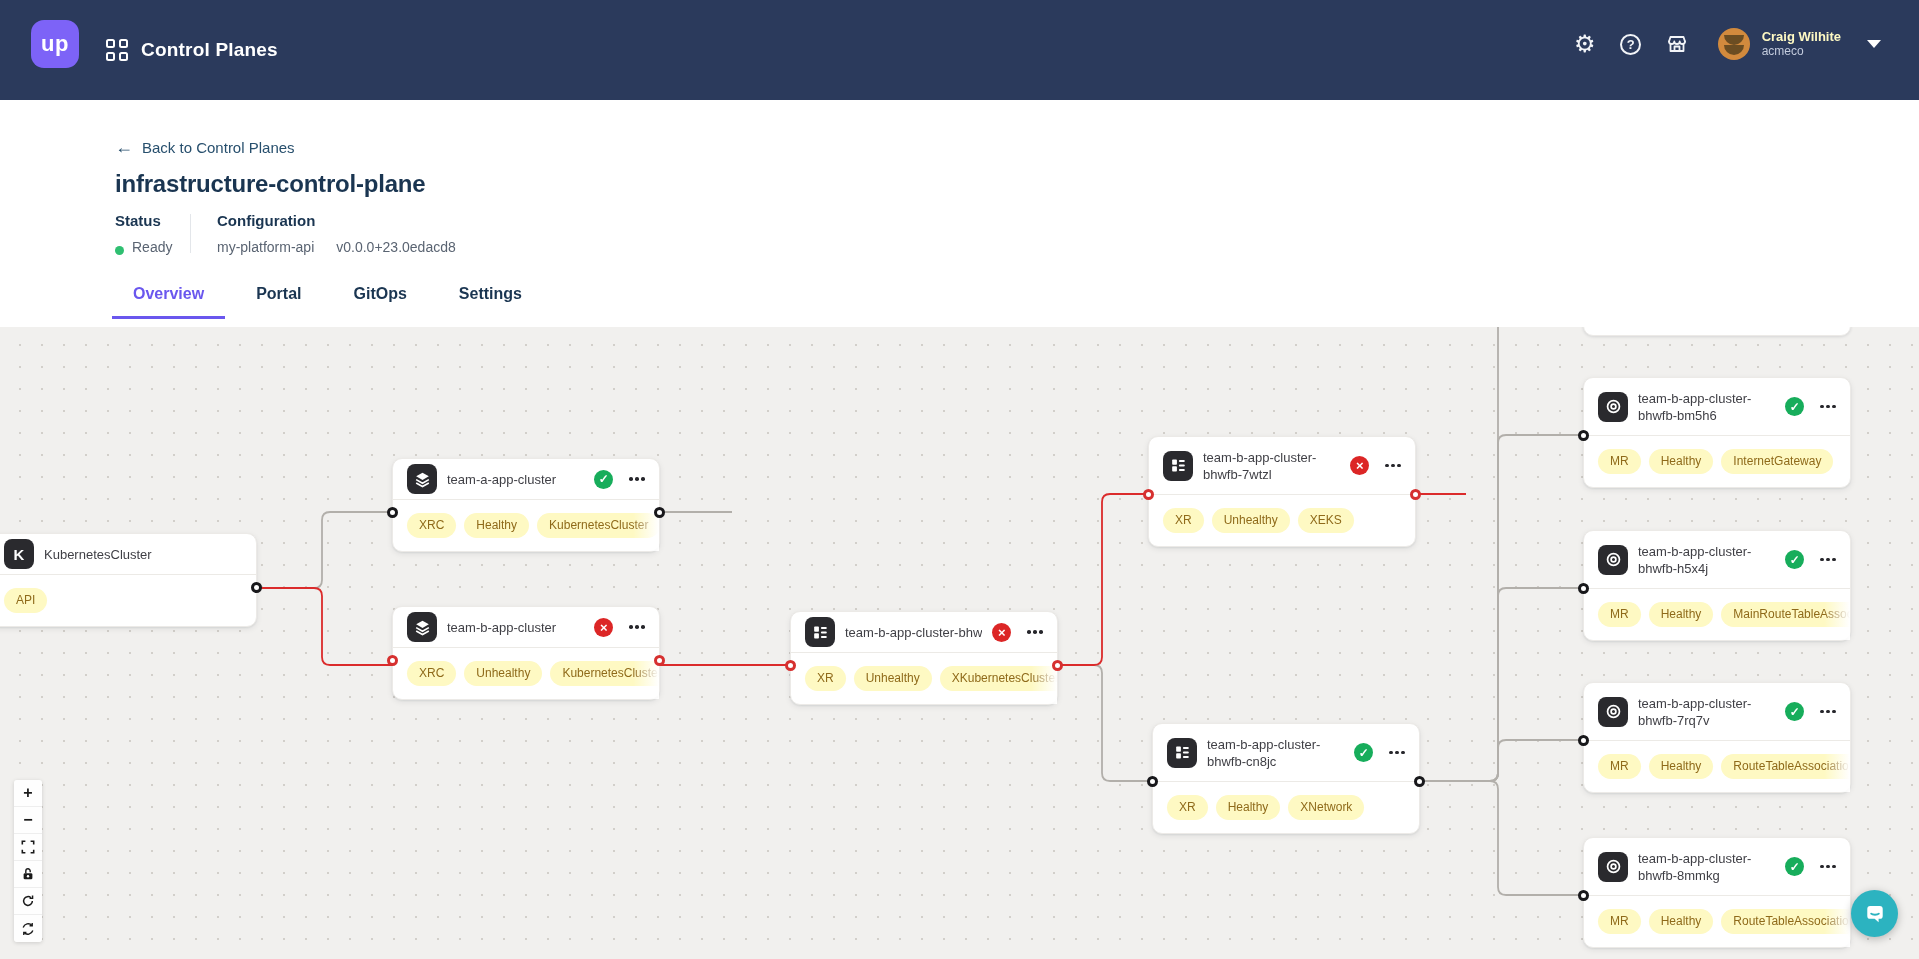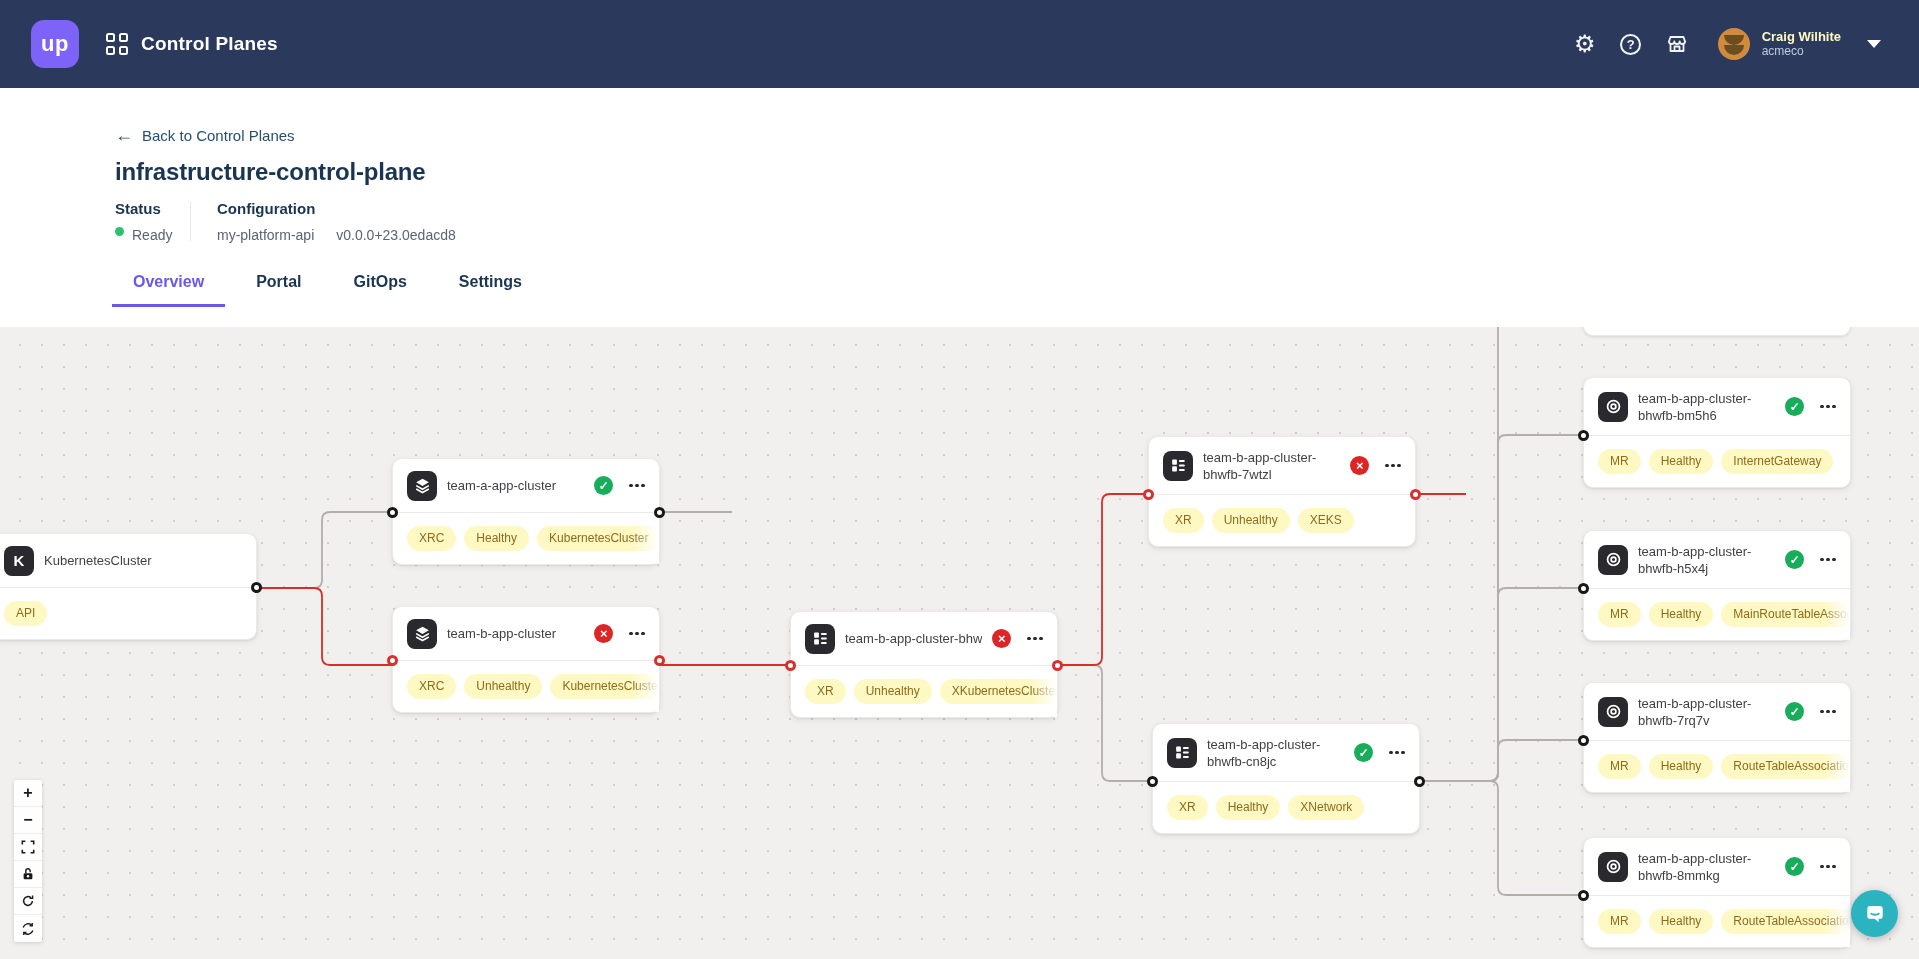--- a/index.html
+++ b/index.html
@@ -1,20 +1,20 @@
 <!DOCTYPE html>
 <html><head>
 <meta charset="utf-8">
 <style>
   * { margin:0; padding:0; box-sizing:border-box; }
   html,body { width:1919px; height:959px; overflow:hidden; background:#fff;
     font-family:"Liberation Sans", sans-serif; }
 
   
-  .navbar { position:relative; height:88px; background:#2b3a5c; display:flex; align-items:center; }
+  .navbar { position:relative; height:100px; background:#2b3a5c; display:flex; align-items:center; }
   .logo { position:absolute; left:31px; top:20px; width:48px; height:48px; border-radius:13px;
     background:#7d63f7; color:#fff; font-weight:bold; font-size:22px;
     display:flex; align-items:center; justify-content:center; letter-spacing:0.5px; }
   .nav-left { display:flex; align-items:center; gap:13px; margin-left:106px; }
   .grid-ico { display:grid; grid-template-columns:9px 9px; grid-template-rows:9px 9px; gap:4px; }
   .grid-ico span { border:2px solid #fff; border-radius:2.5px; }
   .nav-title { color:#fff; font-size:19px; font-weight:bold; letter-spacing:0.2px; }
   .nav-right { position:absolute; right:38px; top:0; height:88px; display:flex; align-items:center; gap:0; }
   .nav-ico { width:46px; height:46px; display:flex; align-items:center; justify-content:center; cursor:pointer; }
   .gear-g { color:#f2f4f8; font-size:24px; line-height:1; }
@@ -34,41 +34,41 @@
   .page-head { padding-left:115px; background:#fff; }
   .back { display:inline-flex; align-items:center; gap:9px; margin-top:38px; color:#274f6d;
     font-size:15px; cursor:pointer; }
   .back .arr { font-size:18px; line-height:1; }
   .pg-title { margin-top:13px; color:#1a3551; font-size:24px; font-weight:bold; letter-spacing:-0.2px; }
   .meta { display:flex; margin-top:14px; }
   .meta .col1 { width:75px; }
   .meta .vdiv { width:1px; background:#e3e6ea; margin:2px 0; }
   .meta .col2 { padding-left:26px; }
   .meta-label { font-size:15px; font-weight:bold; color:#1a3551; }
-  .meta-val { margin-top:10px; font-size:14px; color:#5a6472; display:flex; align-items:flex-start; gap:8px; }
+  .meta-val { margin-top:10px; font-size:14px; color:#5a6472; display:flex; align-items:flex-end; gap:8px; }
   .dot-ok { width:9px; height:9px; border-radius:50%; background:#2fbf71; display:inline-block; }
   .cfg-ver { margin-left:14px; }
   .tabs { display:flex; gap:10px; margin-top:24px; margin-left:-3px; }
   .tab { padding:6px 21px 13px; font-size:16px; font-weight:bold; color:#1a3551; cursor:pointer;
     border-bottom:3px solid transparent; }
   .tab.active { color:#6a57ee; border-bottom-color:#6a57ee; }
 
   
   .canvas { position:absolute; left:0; top:327px; width:1919px; height:632px; overflow:hidden;
     background:#f1f0ee;
     background-image:radial-gradient(#d2cfca 1.2px, transparent 1.4px);
     background-size:22px 22px; background-position:9px 7px; }
   .edges { position:absolute; left:0; top:0; overflow:visible; }
   .edges path { fill:none; stroke-width:1.8px; }
   .e-gray { stroke:#b2afaa; } .e-red { stroke:#db2b2b; }
 
   
   .node { position:absolute; width:268px; background:#fff; border:1px solid #eceae7; border-radius:10px;
     box-shadow:0 1px 2px rgba(16,24,40,.07), 0 2px 6px rgba(16,24,40,.08); }
-  .node .hd { height:54px; display:flex; align-items:center; padding:0 14px; gap:10px;
+  .node .hd { height:41px; display:flex; align-items:center; padding:0 14px; gap:10px;
     border-bottom:1px solid #eceae6; }
   .node.two .hd { height:58px; }
   .nico { width:30px; height:30px; border-radius:8px; background:#2a2a2e; flex:0 0 auto;
     display:flex; align-items:center; justify-content:center; }
   .nico svg { width:19px; height:19px; }
   .kletter { color:#fff; font-weight:bold; font-size:15px; }
   .ntitle { flex:1 1 auto; font-size:13px; color:#3f3f45; line-height:17px; max-width:156px;
     white-space:nowrap; overflow:hidden; }
   .node.two .ntitle { white-space:normal; overflow-wrap:break-word; }
   .st { width:19px; height:19px; border-radius:50%; flex:0 0 auto; color:#fff;

